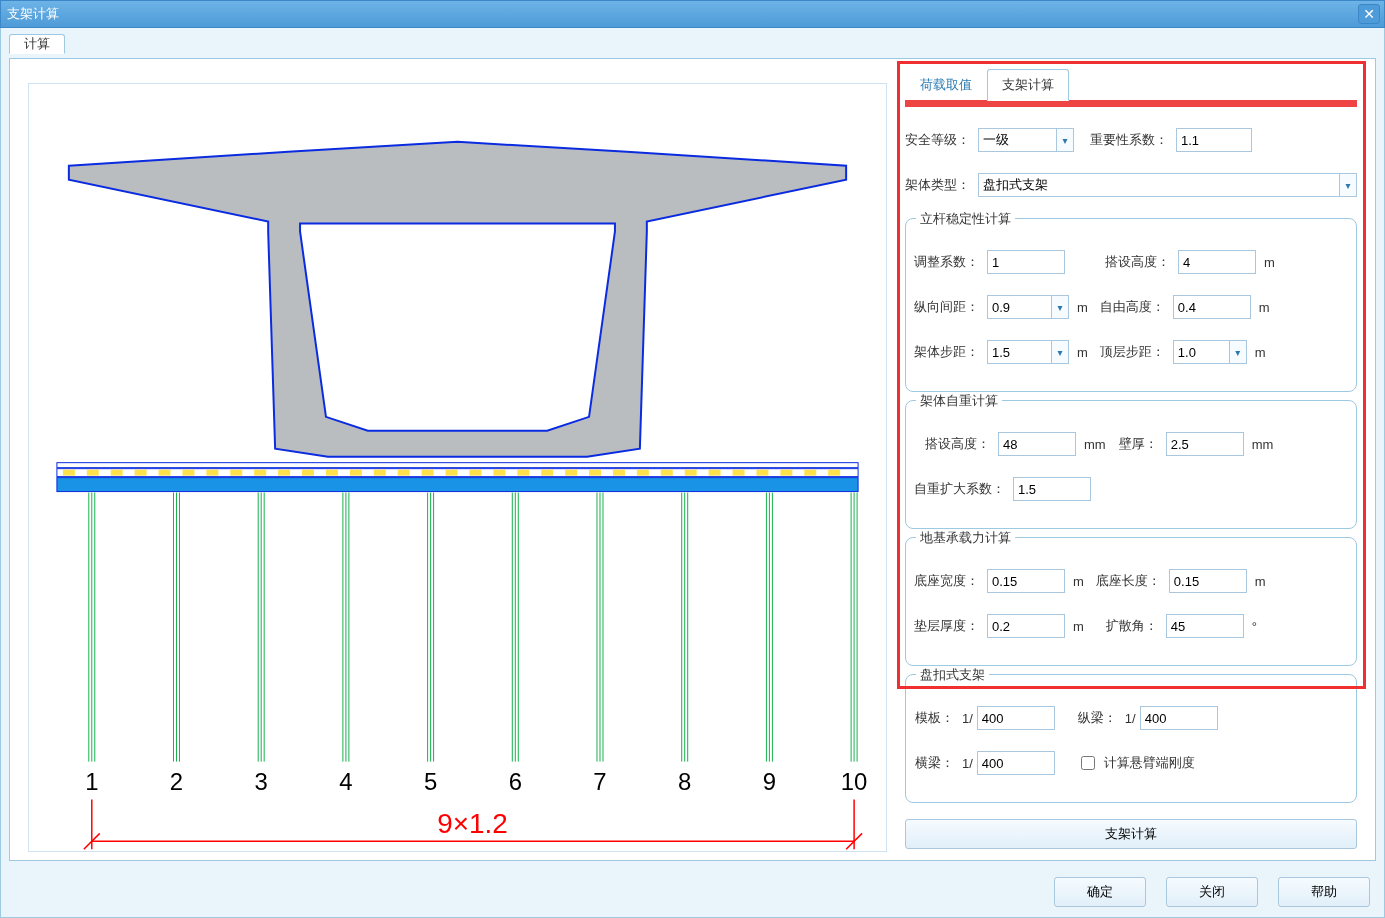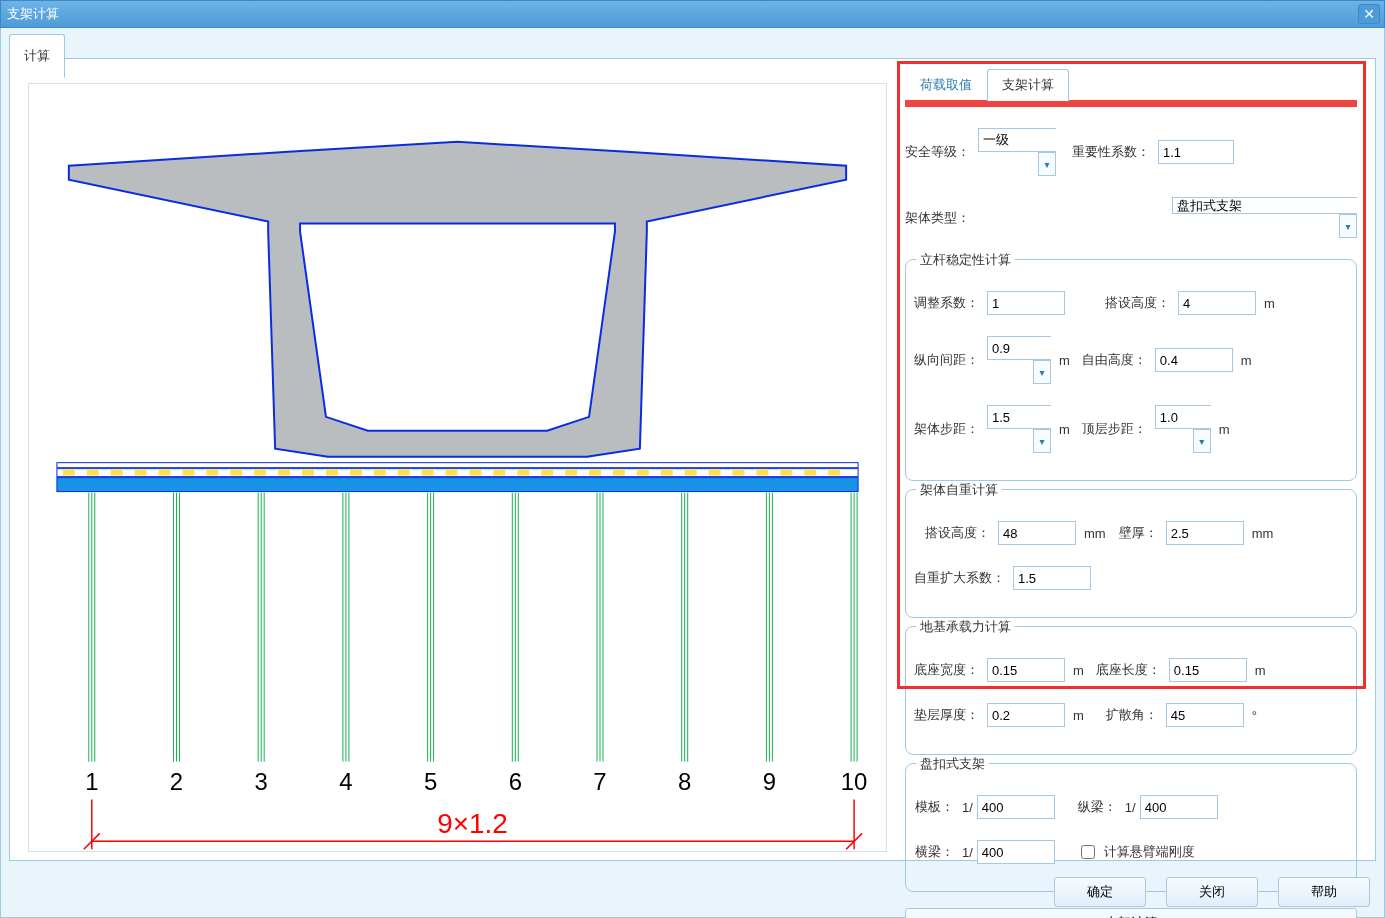--- a/index.html
+++ b/index.html
@@ -8,21 +8,21 @@
 
   
   .title-bar { height:28px; background:linear-gradient(to bottom,#6db3e7,#4d9bd8); color:#fff; display:flex; align-items:center; padding:0 6px; font-size:13px; border:1px solid #3b87c8; position:relative; }
   .title-bar .close { position:absolute; right:4px; top:3px; width:22px; height:20px; background:#4d9bd8; border:1px solid #3b87c8; color:#fff; display:flex; align-items:center; justify-content:center; font-size:14px; border-radius:3px; cursor:pointer; }
 
   
   .window-body { position:absolute; top:28px; left:0; right:0; bottom:0; background:#eaf4fb; border:1px solid #9ec9e2; border-top:none; }
 
   
   .outer-tab { position:absolute; top:6px; left:8px; }
-  .outer-tab .tab { display:inline-block; padding:12px 14px; background:#fff; border:1px solid #9ec9e2; border-bottom:1px solid #fff; border-radius:3px 3px 0 0; position:relative; z-index:2; }
+  .outer-tab .tab { display:inline-block; padding:0 14px; background:#fff; border:1px solid #9ec9e2; border-bottom:1px solid #fff; border-radius:3px 3px 0 0; position:relative; z-index:2; }
   .outer-panel { position:absolute; top:30px; left:8px; right:8px; bottom:56px; border:1px solid #9ec9e2; background:#fff; }
 
   
   .main-flex { display:flex; height:100%; }
   .canvas-area { flex:0 0 885px; padding:24px 8px 8px 18px; }
   .side-area { flex:1; padding:10px 18px 10px 10px; position:relative; }
 
   
   .red-highlight { position:absolute; top:2px; left:2px; right:9px; height:628px; border:3px solid #f03030; pointer-events:none; z-index:10; }
 
@@ -37,21 +37,21 @@
   .inner-tabs .itab.active { border:1px solid #9ec9e2; border-bottom:1px solid #fff; background:#fff; border-radius:3px 3px 0 0; margin-bottom:-1px; }
 
   
   .row { display:flex; align-items:center; margin:21px 0; gap:4px; }
   .lbl { min-width:66px; text-align:right; padding-right:4px; white-space:nowrap; }
   .lbl.w80 { min-width:80px; }
   .inp { height:24px; border:1px solid #a9c7de; padding:0 4px; font-size:13px; background:#fff; }
   .inp.w60 { width:64px; }
   .inp.w70 { width:78px; }
   .inp.w90 { width:76px; }
-  .combo { display:flex; align-items:flex-end;flex-direction:column; }
+  .combo { display:flex; align-items:flex-start; }
   .combo .inp { border-right:none; }
   .combo .cbtn { width:18px; height:24px; border:1px solid #a9c7de; background:#f6fbff; display:flex; align-items:center; justify-content:center; cursor:pointer; font-size:10px; color:#2a7ab0; }
   .unit { margin:0 8px 0 4px; }
 
   
   .fs { border:1px solid #9ec9e2; border-radius:8px; margin:8px 0; padding:10px 8px 6px 8px; position:relative; }
   .fs .legend { position:absolute; top:-9px; left:10px; background:#fff; padding:0 4px; font-size:13px; }
 
   .chk { display:flex; align-items:center; gap:6px; }
   .chk input { width:14px; height:14px; }

